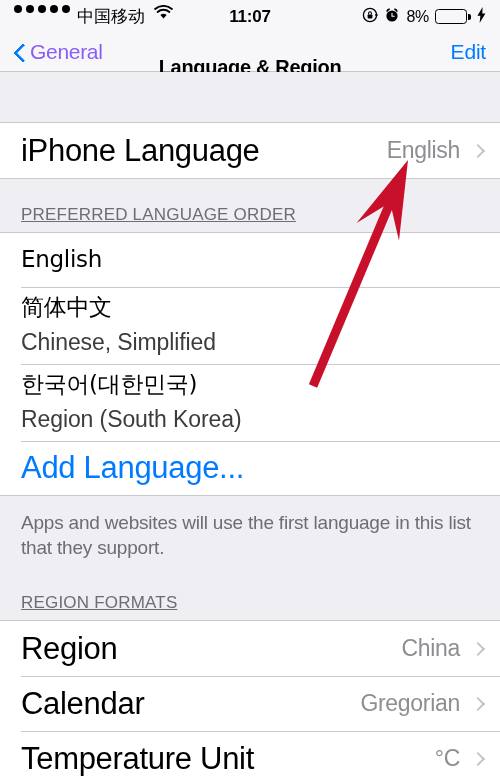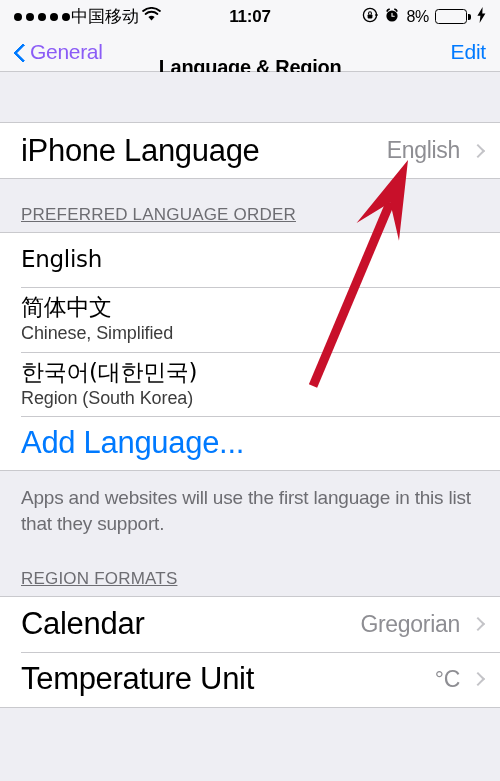--- a/index.html
+++ b/index.html
@@ -27,22 +27,22 @@
     height: 33px;
     background: #f7f7f9;
     display: flex;
     align-items: center;
     padding: 0 14px;
     font-size: 16px;
     color: #000;
   }
   .sb-left {
     display: flex;
-    align-items: center;
-    gap: 1px;
+    align-items: flex-start;
+    gap: 7px;
     flex: 1 1 0;
   }
   .dots { display: flex; gap: 4px; align-items: center; }
   .dot {
     width: 8px; height: 8px; border-radius: 50%;
     background: #000;
   }
   .carrier {
     font-size: 17px;
     letter-spacing: 0px;
@@ -216,25 +216,25 @@
     padding-bottom: 7px;
   }
   .lang-native {
     font-size: 23px;
     color: #000;
     letter-spacing: -0.3px;
     line-height: 1.18;
     font-family: "DejaVu Sans", sans-serif;
   }
   .lang-sub {
-    font-size: 18px;
+    font-size: 23px;
     color: #3c3c3c;
     letter-spacing: -0.1px;
     line-height: 1.25;
-    margin-top: 1px;
+    margin-top: 7px;
   }
   .row.single-line { min-height: 54px; }
 
   .row.add-language .row-title { color: #007aff; }
 
   .footer-note {
     background: #eeeef3;
     padding: 14px 21px 6px 21px;
     font-size: 19px;
     color: #6d6d72;
@@ -343,20 +343,25 @@
         <span class="row-title">Add Language...</span>
       </div>
     </div>
 
     <div class="footer-note">Apps and websites will use the first language in this list that they support.</div>
 
     <div class="section-header">REGION FORMATS</div>
 
     <div class="group">
       <div class="row">
+        <span class="row-title">Region</span>
+        <span class="row-value">China</span>
+        <span class="chev"></span>
+      </div>
+      <div class="row">
         <span class="row-title">Calendar</span>
         <span class="row-value">Gregorian</span>
         <span class="chev"></span>
       </div>
       <div class="row">
         <span class="row-title">Temperature Unit</span>
         <span class="row-value">°C</span>
         <span class="chev"></span>
       </div>
     </div>

